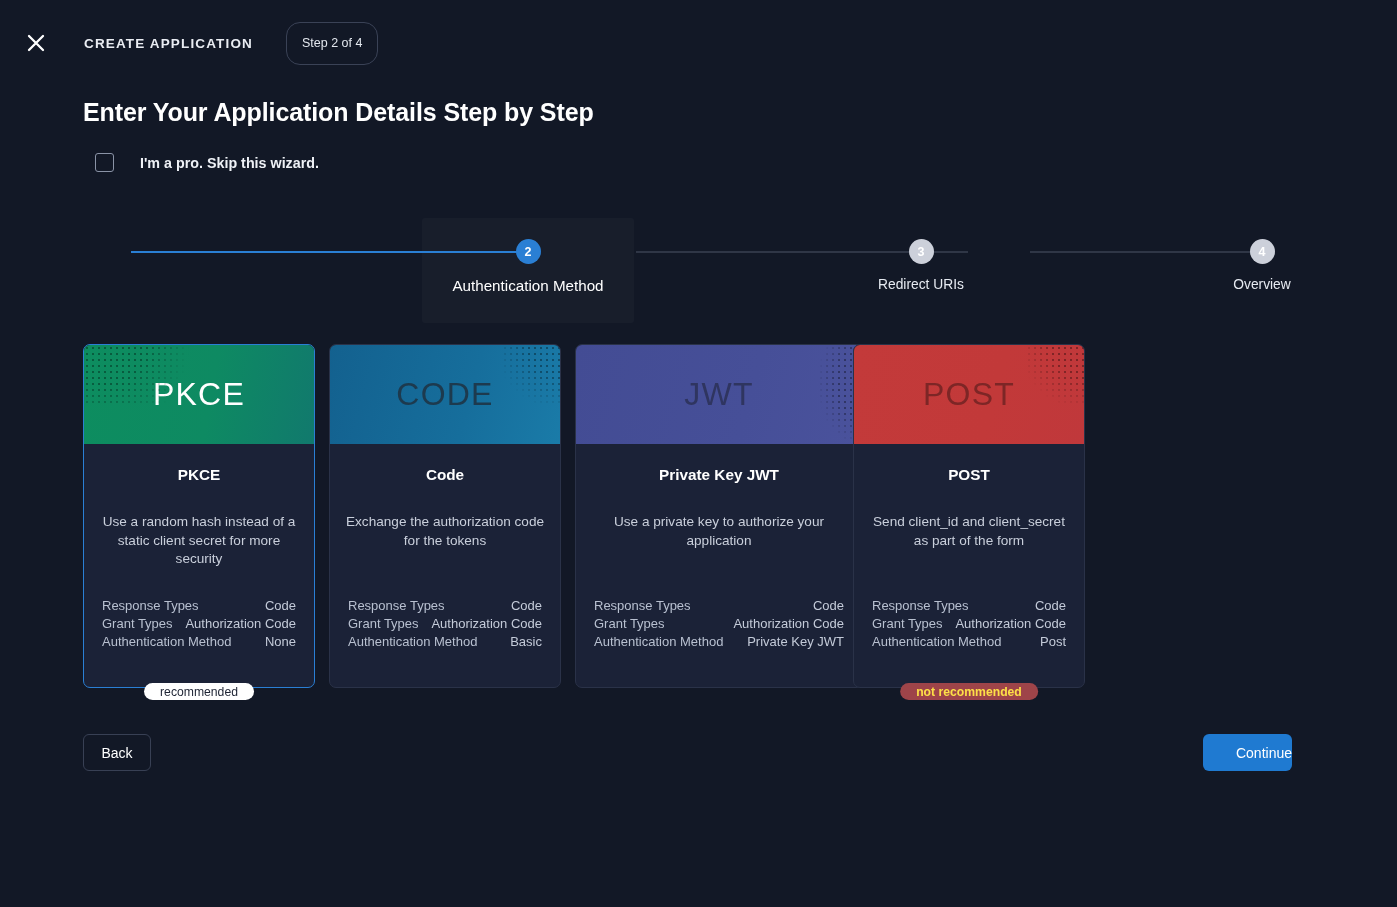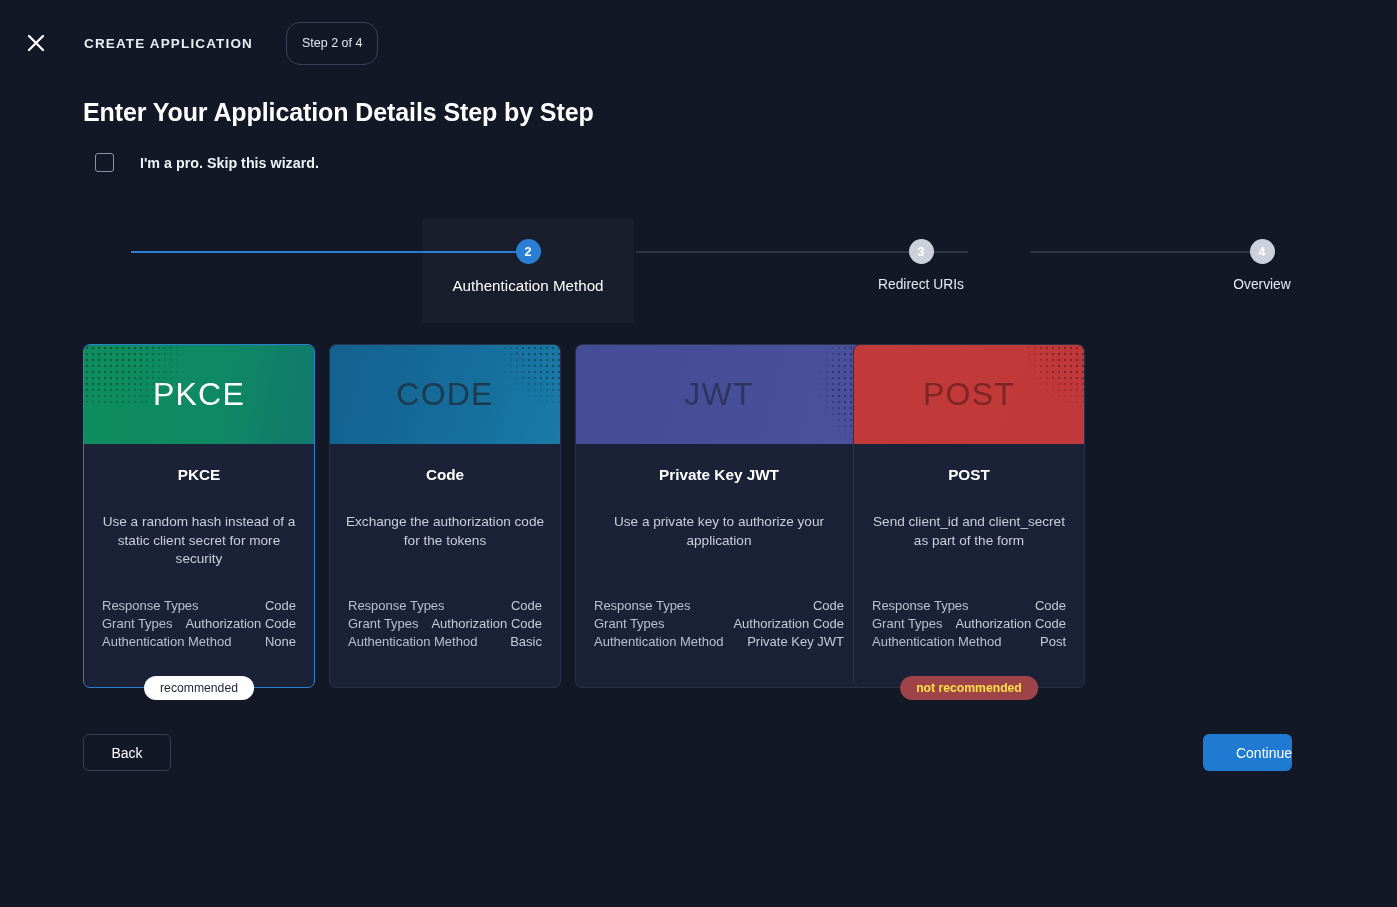--- a/index.html
+++ b/index.html
@@ -220,42 +220,42 @@
     color: #b8c0d0;
     white-space: nowrap;
   }
   .spec-val { color: #c4cbd9; }
 
   .badge {
     position: absolute;
     bottom: -13px;
     left: 50%;
     transform: translateX(-50%);
-    height: 24px;
+    height: 17px;
     padding: 0 16px;
     display: flex; align-items: center;
     border-radius: 13px;
     font-size: 12.2px;
     white-space: nowrap;
   }
   .badge-rec {
     background: #ffffff;
     color: #1d2333;
   }
   .badge-not {
     background: #9e4449;
     color: #fde047;
     font-weight: 700;
   }
 
   
   .btn-back {
     position: absolute;
     left: 83px; top: 734px;
-    width: 88px; height: 37px;
+    width: 68px; height: 37px;
     border: 1px solid #384054;
     border-radius: 6px;
     background: transparent;
     color: #ffffff;
     font-size: 14px;
     font-family: "Liberation Sans", sans-serif;
     cursor: pointer;
   }
   .btn-continue {
     position: absolute;

